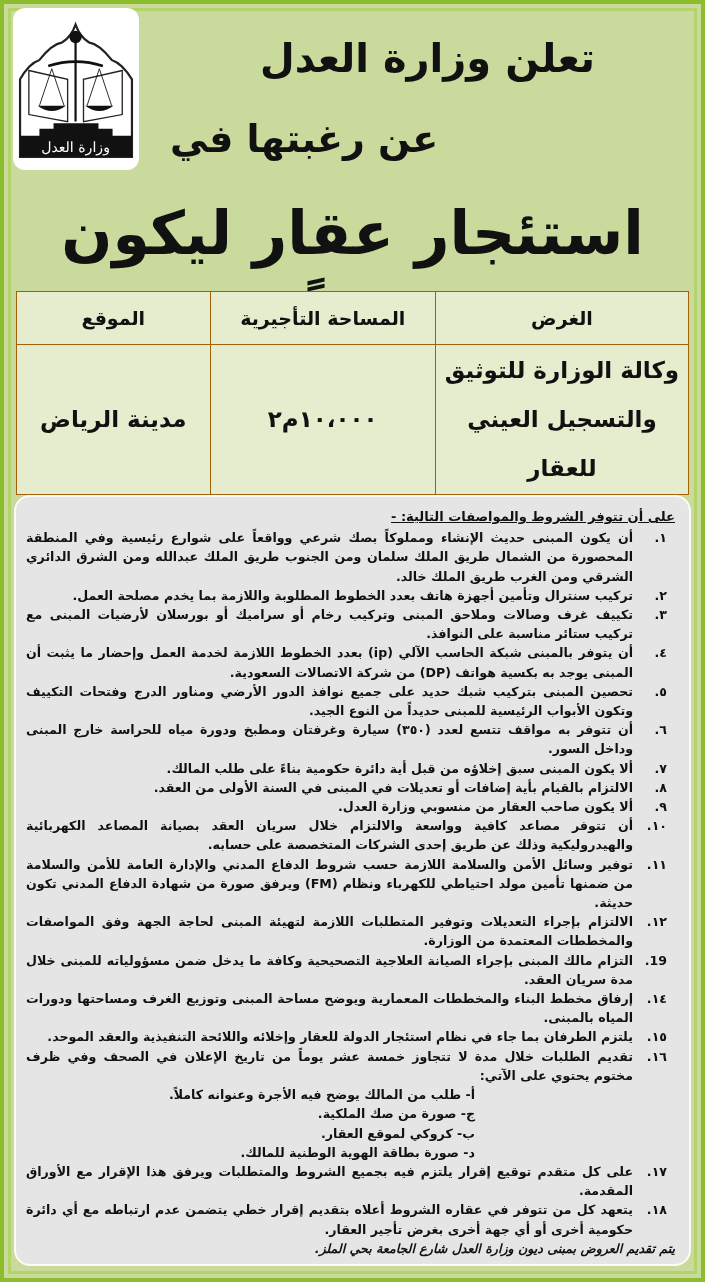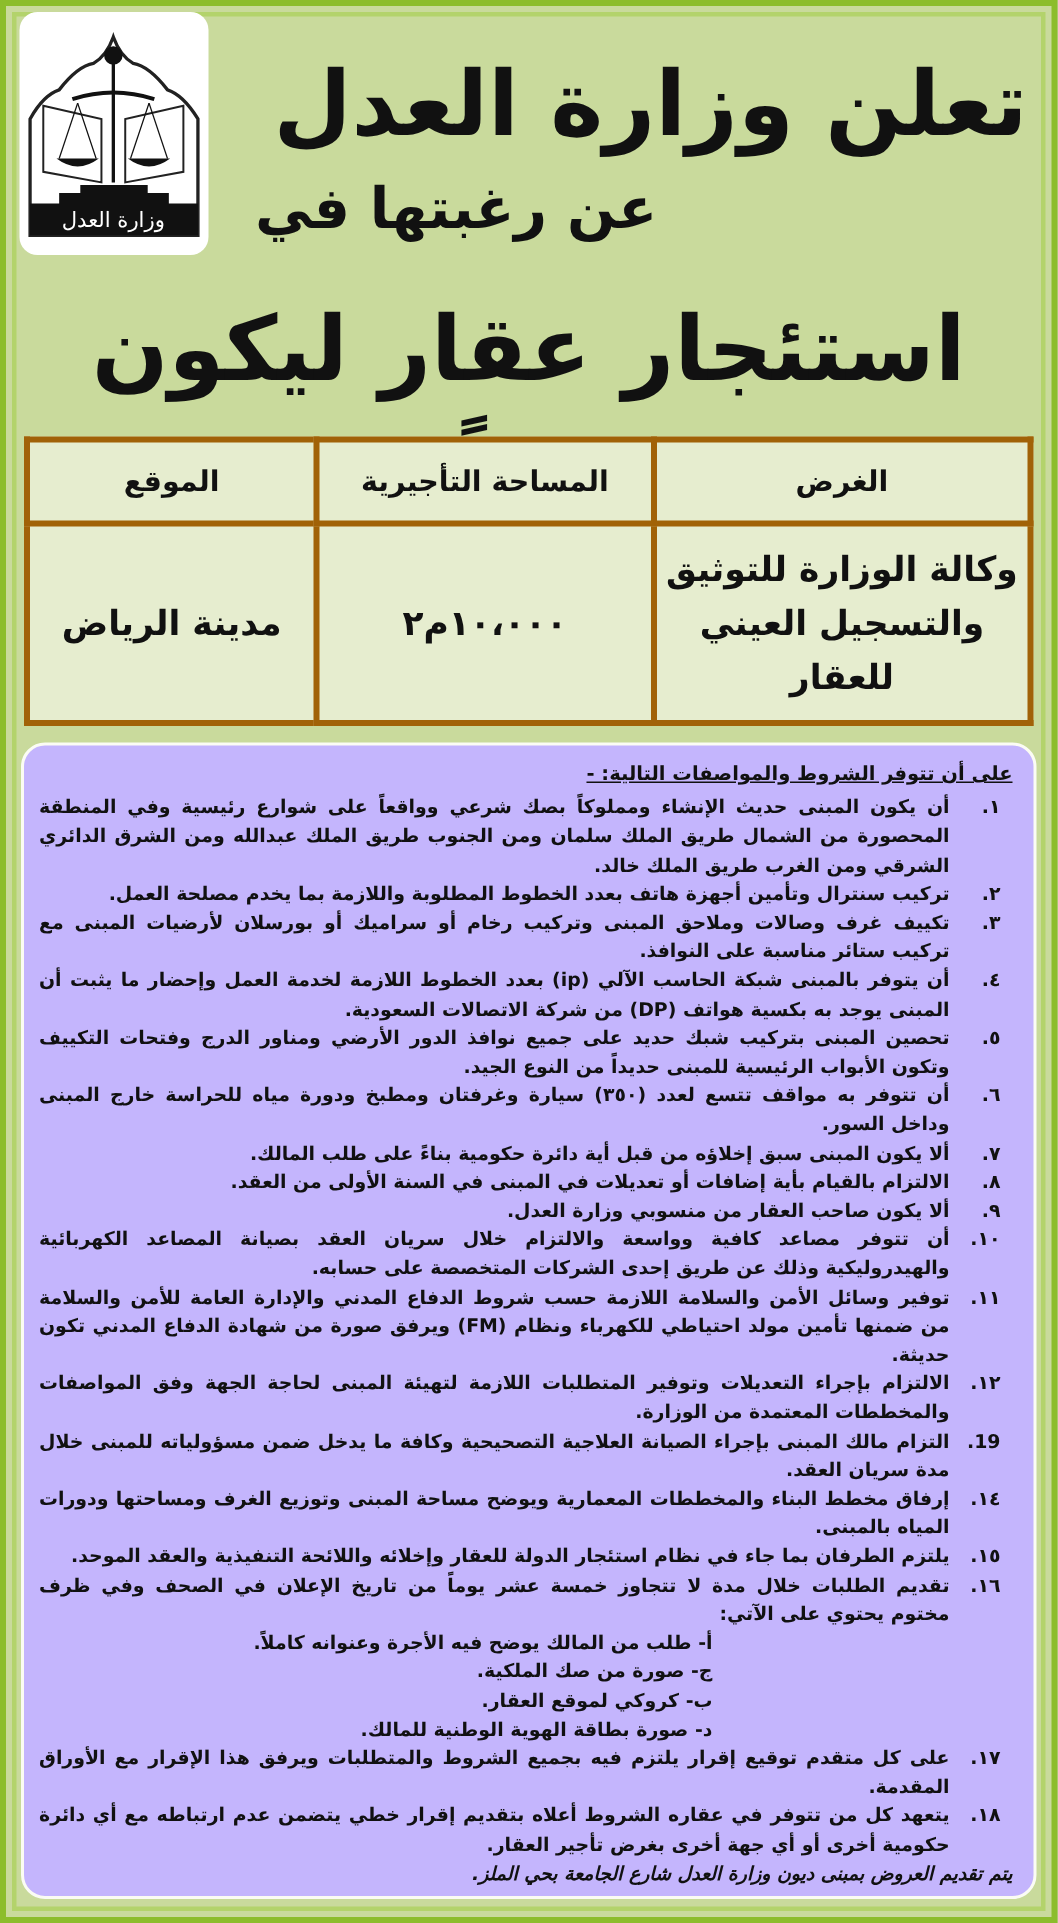--- a/index.html
+++ b/index.html
@@ -19,47 +19,46 @@
     content: ""; position: absolute; left: 4px; top: 4px; right: 4px; bottom: 4px;
     border: 3px solid #b3d36b; pointer-events: none;
   }
   .logo {
     position: absolute; left: 13px; top: 8px; width: 126px; height: 162px;
     background: #fff; border-radius: 12px; overflow: hidden;
   }
   .logo svg { width: 100%; height: 100%; display: block; }
   .title1 {
     position: absolute; left: 170px; right: 20px; top: 18px;
-    font-size: 60px; font-weight: bold; line-height: 80px;
+    text-align: center; font-size: 40px; font-weight: bold; line-height: 80px;
     letter-spacing: 1px;
-    margin-top: 12px;
   }
   .title2 {
     position: absolute; left: 170px; right: 20px; top: 114px;
     text-align: left; font-size: 38px; font-weight: bold; line-height: 50px;
   }
   .title3 {
     position: absolute; left: 20px; right: 20px; top: 190px;
     text-align: center; font-size: 60px; font-weight: bold; line-height: 86px;
   }
   table.info {
     position: absolute; left: 16px; top: 291px; width: 673px; height: 193px;
     border-collapse: collapse; background: #e6edcf;
   }
   table.info th, table.info td {
-    border: 4px solid #a16207; text-align: center; font-weight: bold;
+    border: 1px solid #a16207; text-align: center; font-weight: bold;
   }
   table.info th { height: 50px; font-size: 19px; }
-  table.info td { font-size: 23px; line-height: 36px; }
+  table.info td { font-size: 23px; line-height: 49px; }
   table.info .c1 { width: 267px; }
   table.info .c2 { width: 236px; }
   table.info .c3 { width: 204px; }
   .terms {
     position: absolute; left: 14px; top: 495px; width: 677px; height: 771px;
-    box-sizing: border-box; background: #c4b5fd;
+    box-sizing: border-box; background: #e5e5e5;
     border: 2px solid #fbfcf4; border-radius: 16px;
     padding: 10px 14px 0 10px;
     font-size: 12.6px; font-weight: bold; line-height: 19.2px;
   }
   .terms-heading {
     text-decoration: underline; font-size: 13px; margin-bottom: 2px;
   }
   .term { display: flex; }
   .term .num { width: 42px; flex: none; text-align: right; padding-right: 8px; box-sizing: border-box; }
   .term .txt { flex: 1; text-align: justify; }

